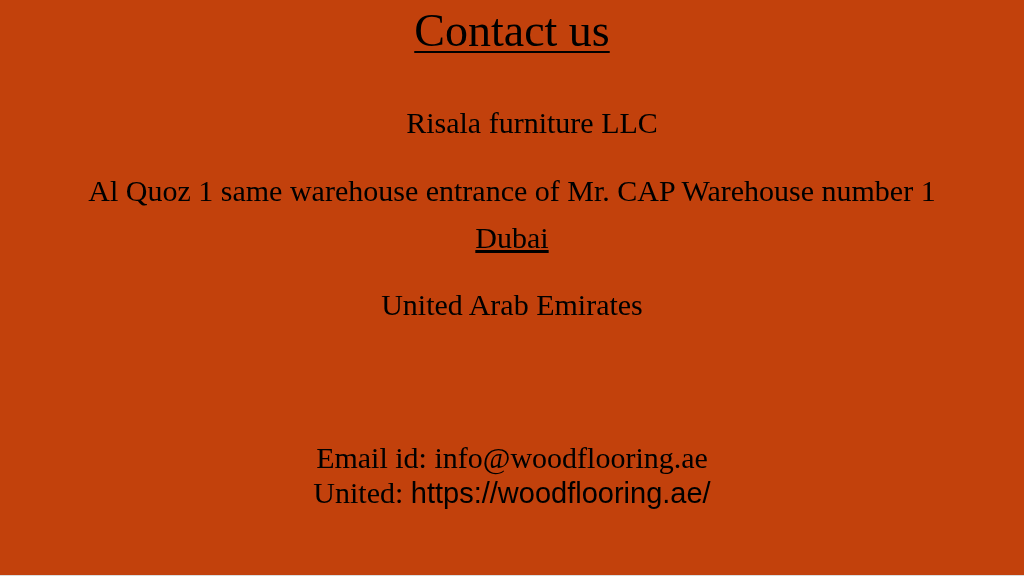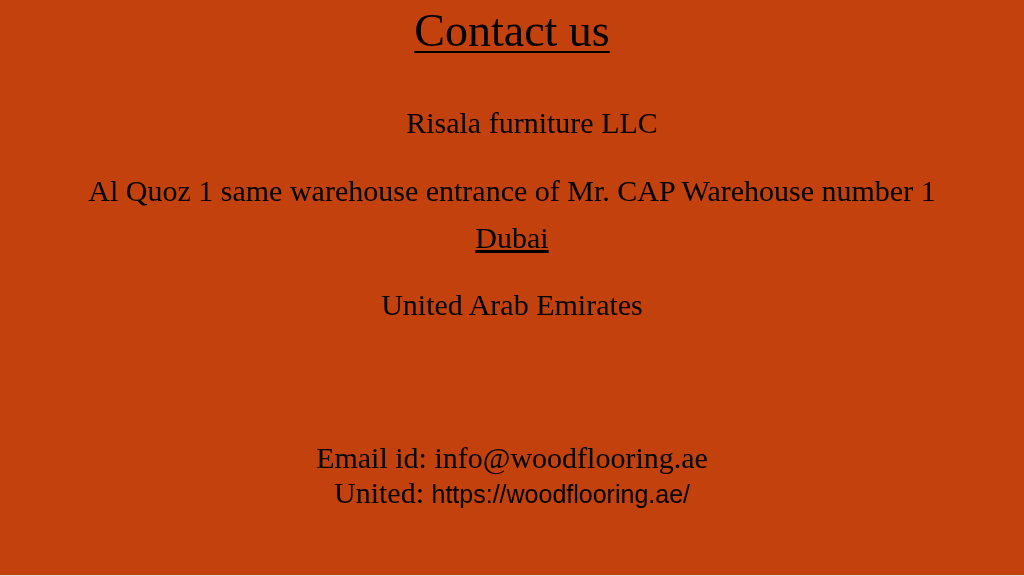--- a/index.html
+++ b/index.html
@@ -39,21 +39,21 @@
   }
   .company  { top: 105px; margin-left: 20px; }
   .address  { top: 165px; margin-top: 8px; }
   .city     { top: 220px; text-decoration: underline; }
   .country  { top: 287px; }
   .call     { top: 363px; }
   .email    { top: 440px; }
   .website  { top: 475px; }
   .website .url {
     font-family: "Liberation Sans", sans-serif;
-    font-size: 25px;
+    font-size: 29px;
   }
   .slide-bottom-edge {
     position: absolute;
     left: 0;
     bottom: 0;
     width: 1024px;
     height: 1px;
     background: #dcdcdc;
   }
 </style>

